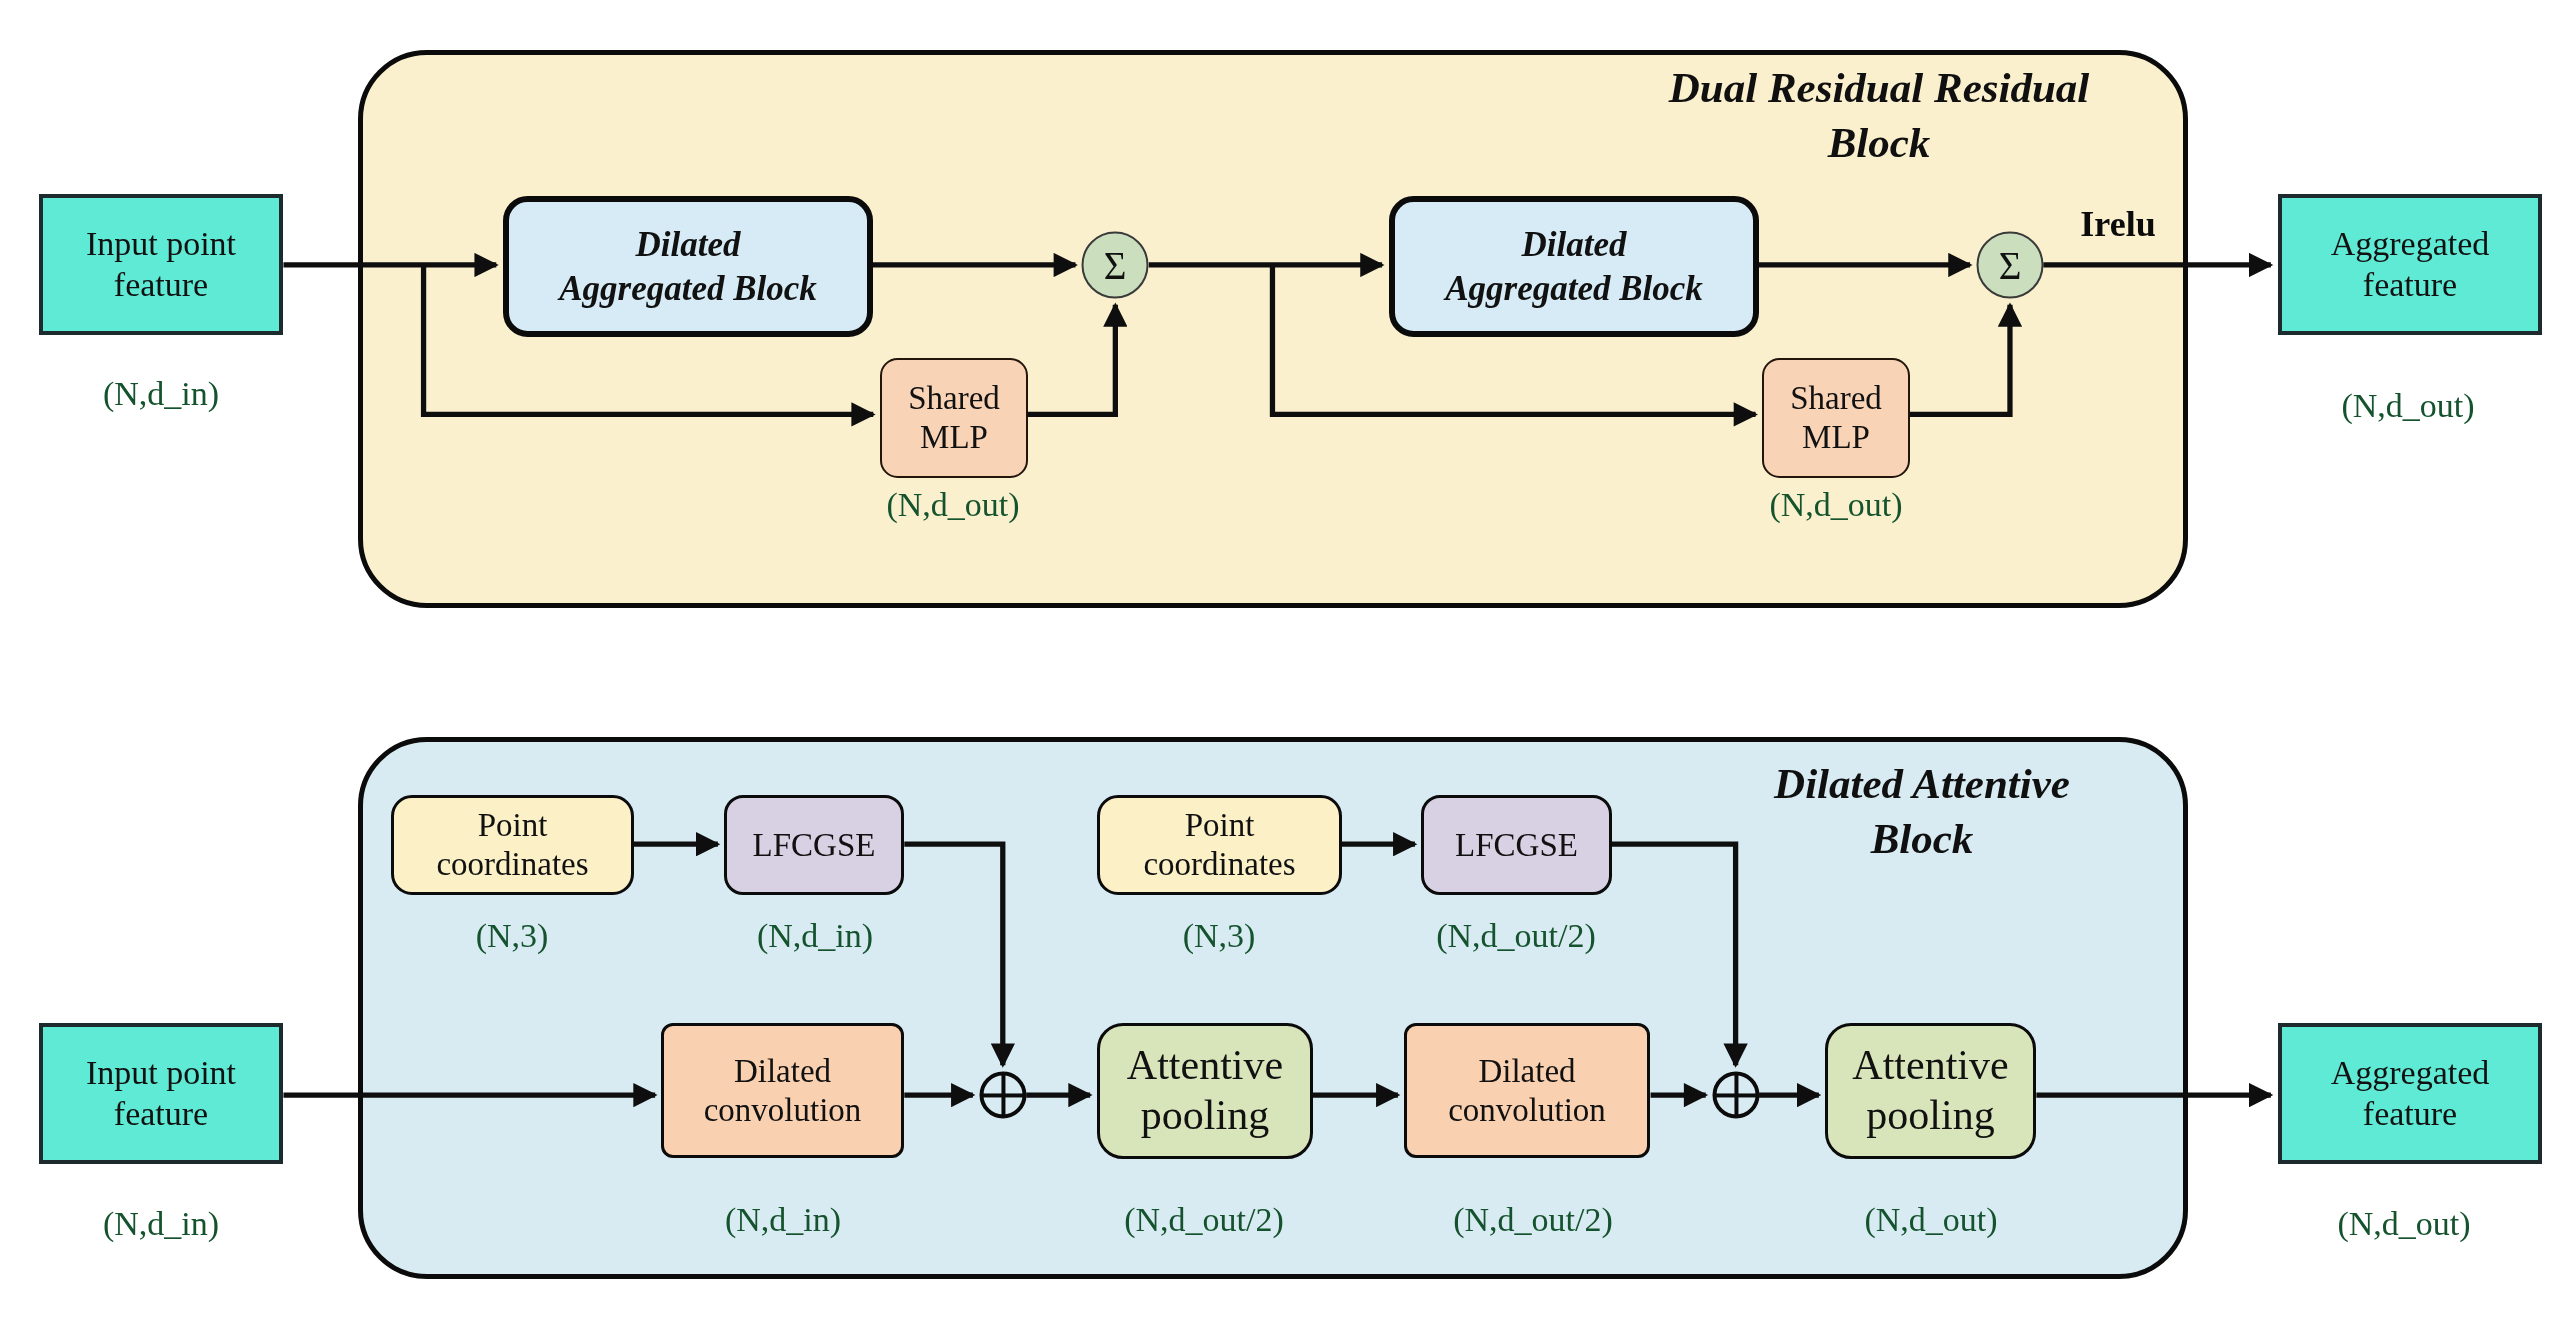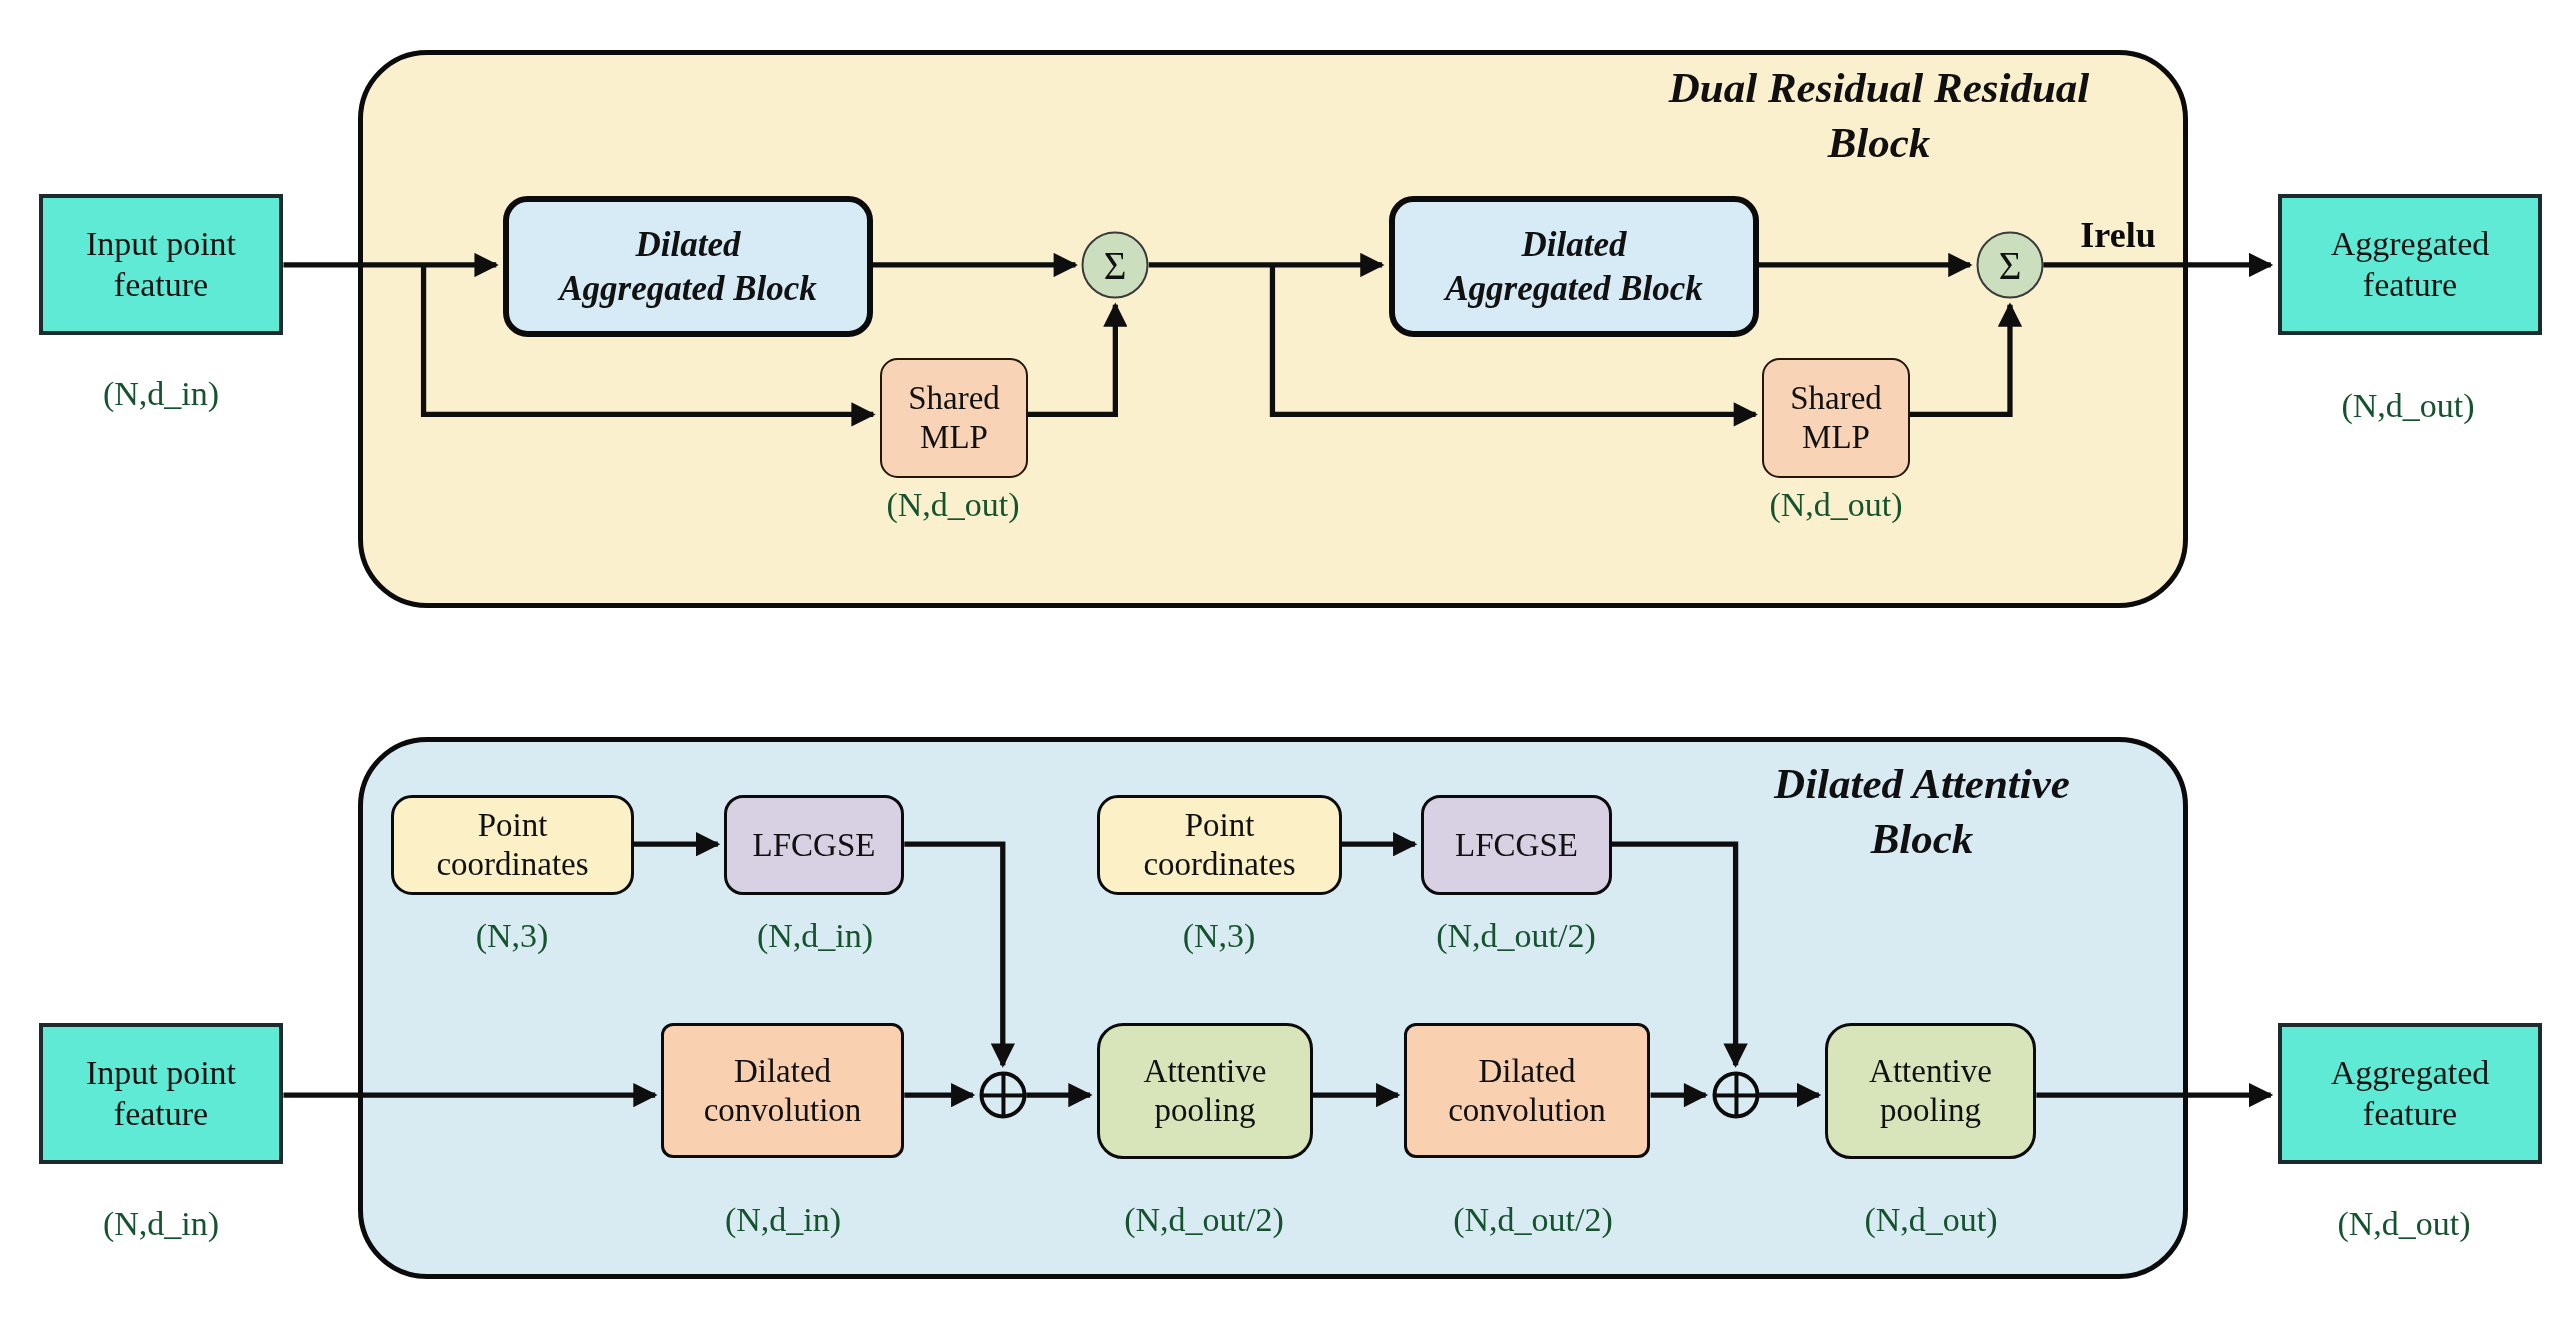--- a/index.html
+++ b/index.html
@@ -47,21 +47,21 @@
   .lf-box{
     background:#D8D0E3;border:3.5px solid #0b0b0b;border-radius:19px;
     font-size:33px;
   }
   .conv-box{
     background:#F9D0B0;border:3.5px solid #0b0b0b;border-radius:12px;
     font-size:33px;padding:1.2px 9.4px;
   }
   .pool-box{
     background:#D8E4BA;border:3.5px solid #0b0b0b;border-radius:26px;
-    font-size:33px;padding:1.2px 9.4px;
+    font-size:42px;padding:1.2px 9.4px;
   }
   .dim-label{
     position:absolute;font-size:34px;line-height:1;
     transform:translate(-50%,-50%);white-space:nowrap;color:#14532d;
   }
   
   .sigma-node{
     position:absolute;width:67px;height:67px;border-radius:50%;
     background:#CBDFBE;border:2.3px solid #3a3a3a;box-sizing:border-box;
     display:flex;align-items:center;justify-content:center;
@@ -70,21 +70,21 @@
   .plus-node{
     position:absolute;width:47px;height:47px;border-radius:50%;
     border:4.1px solid #0b0b0b;box-sizing:border-box;background:transparent;
     transform:translate(-50%,-50%);
   }
   .plus-node .bar-h,.plus-node .bar-v{position:absolute;background:#0b0b0b;}
   .plus-node .bar-h{left:-1.2px;right:-1.2px;top:50%;height:4.1px;transform:translateY(-50%);}
   .plus-node .bar-v{top:-1.2px;bottom:-1.2px;left:50%;width:4.1px;transform:translateX(-50%);}
   .irelu{
     position:absolute;font-weight:bold;font-size:36px;line-height:1;
-    transform:translate(-50%,-50%);color:#0b0b0b;margin-top:11px;
+    transform:translate(-50%,-50%);color:#0b0b0b;
   }
   svg.wires{position:absolute;left:0;top:0;pointer-events:none;}
   .wire{stroke:#0e0e0e;stroke-width:9;fill:none;}
 </style>
 </head>
 <body>
 
 <div class="canvas">
 
   <div class="container top"></div>

